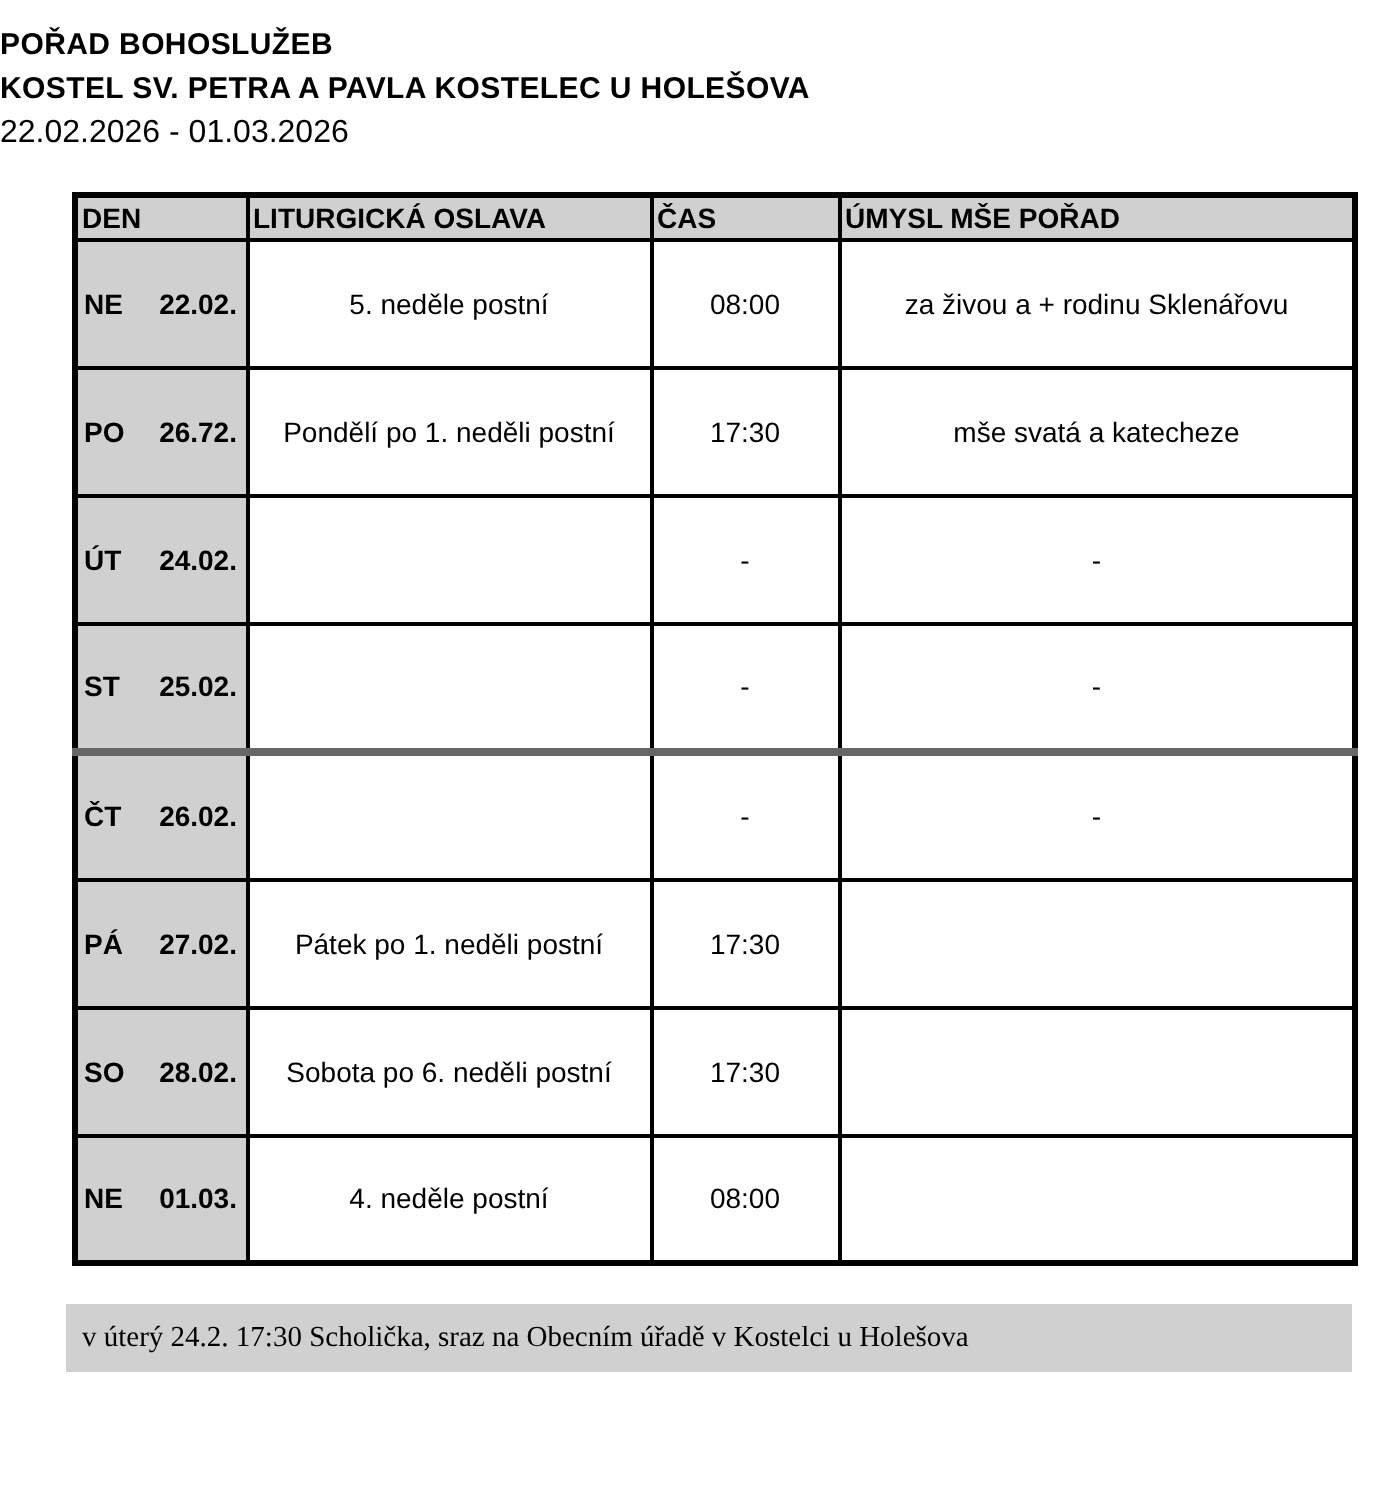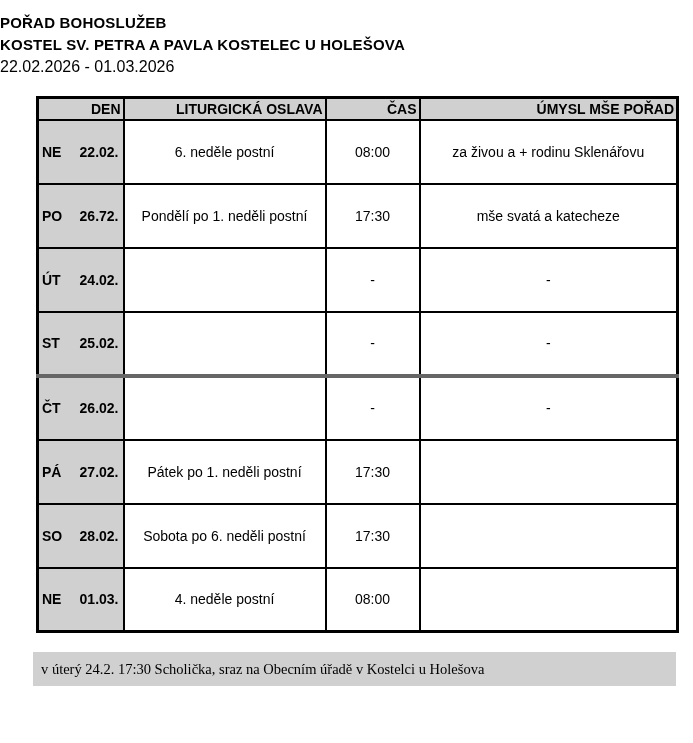--- a/index.html
+++ b/index.html
@@ -27,21 +27,21 @@
   col.c-den { width: 86px; }
   col.c-lit { width: 202px; }
   col.c-cas { width: 94px; }
   col.c-umysl { width: 258px; }
 
   th {
     background: var(--cell-gray, #d0d0d0);
     border: 2px solid #000;
     font-size: 14px; font-weight: bold;
     height: 22px; padding: 1px 2px;
-    text-align: right;
+    text-align: left;
   }
   td {
     border: 2px solid #000;
     font-size: 14px;
     text-align: center;
     height: 64px;
     padding: 2px 4px;
     vertical-align: middle;
     margin-top: 36px;
   }
@@ -97,21 +97,21 @@
       </tr>
     </thead>
     <tbody>
         <tr>
           <td class="day-cell">
             <span class="cell-inner">
               <span>NE</span>
               <span>22.02.</span>
             </span>
           </td>
-          <td>6. neděle postní</td>
+          <td>5. neděle postní</td>
           <td>08:00</td>
           <td>za živou a + rodinu Sklenářovu</td>
         </tr>
         <tr>
           <td class="day-cell">
             <span class="cell-inner">
               <span>PO</span>
               <span>26.72.</span>
             </span>
           </td>

